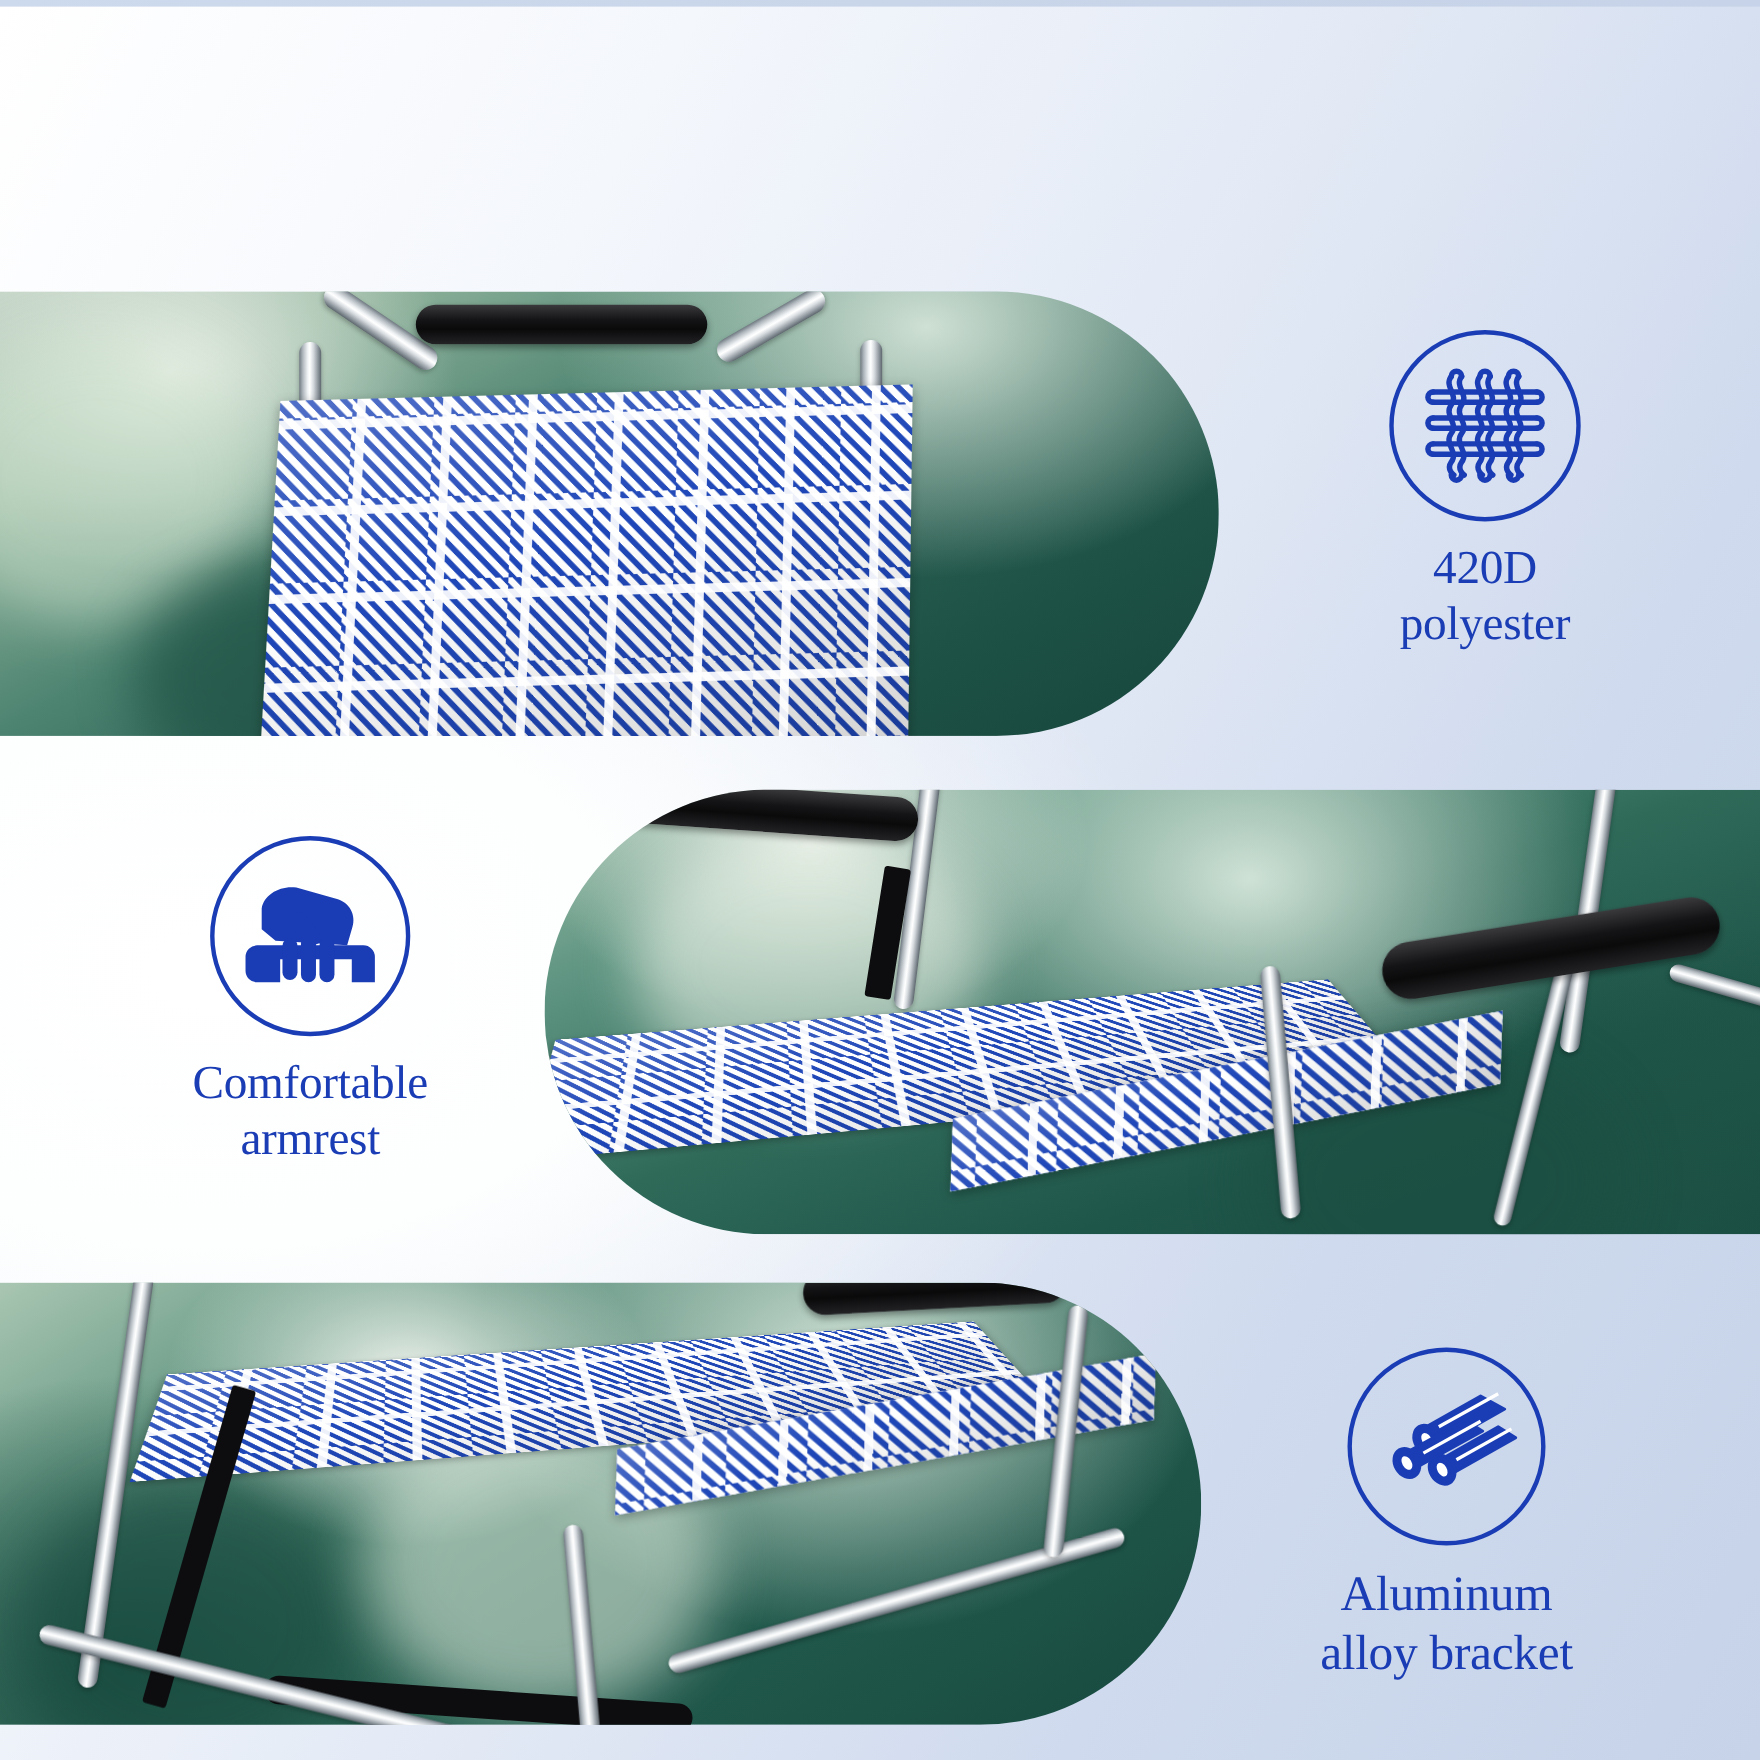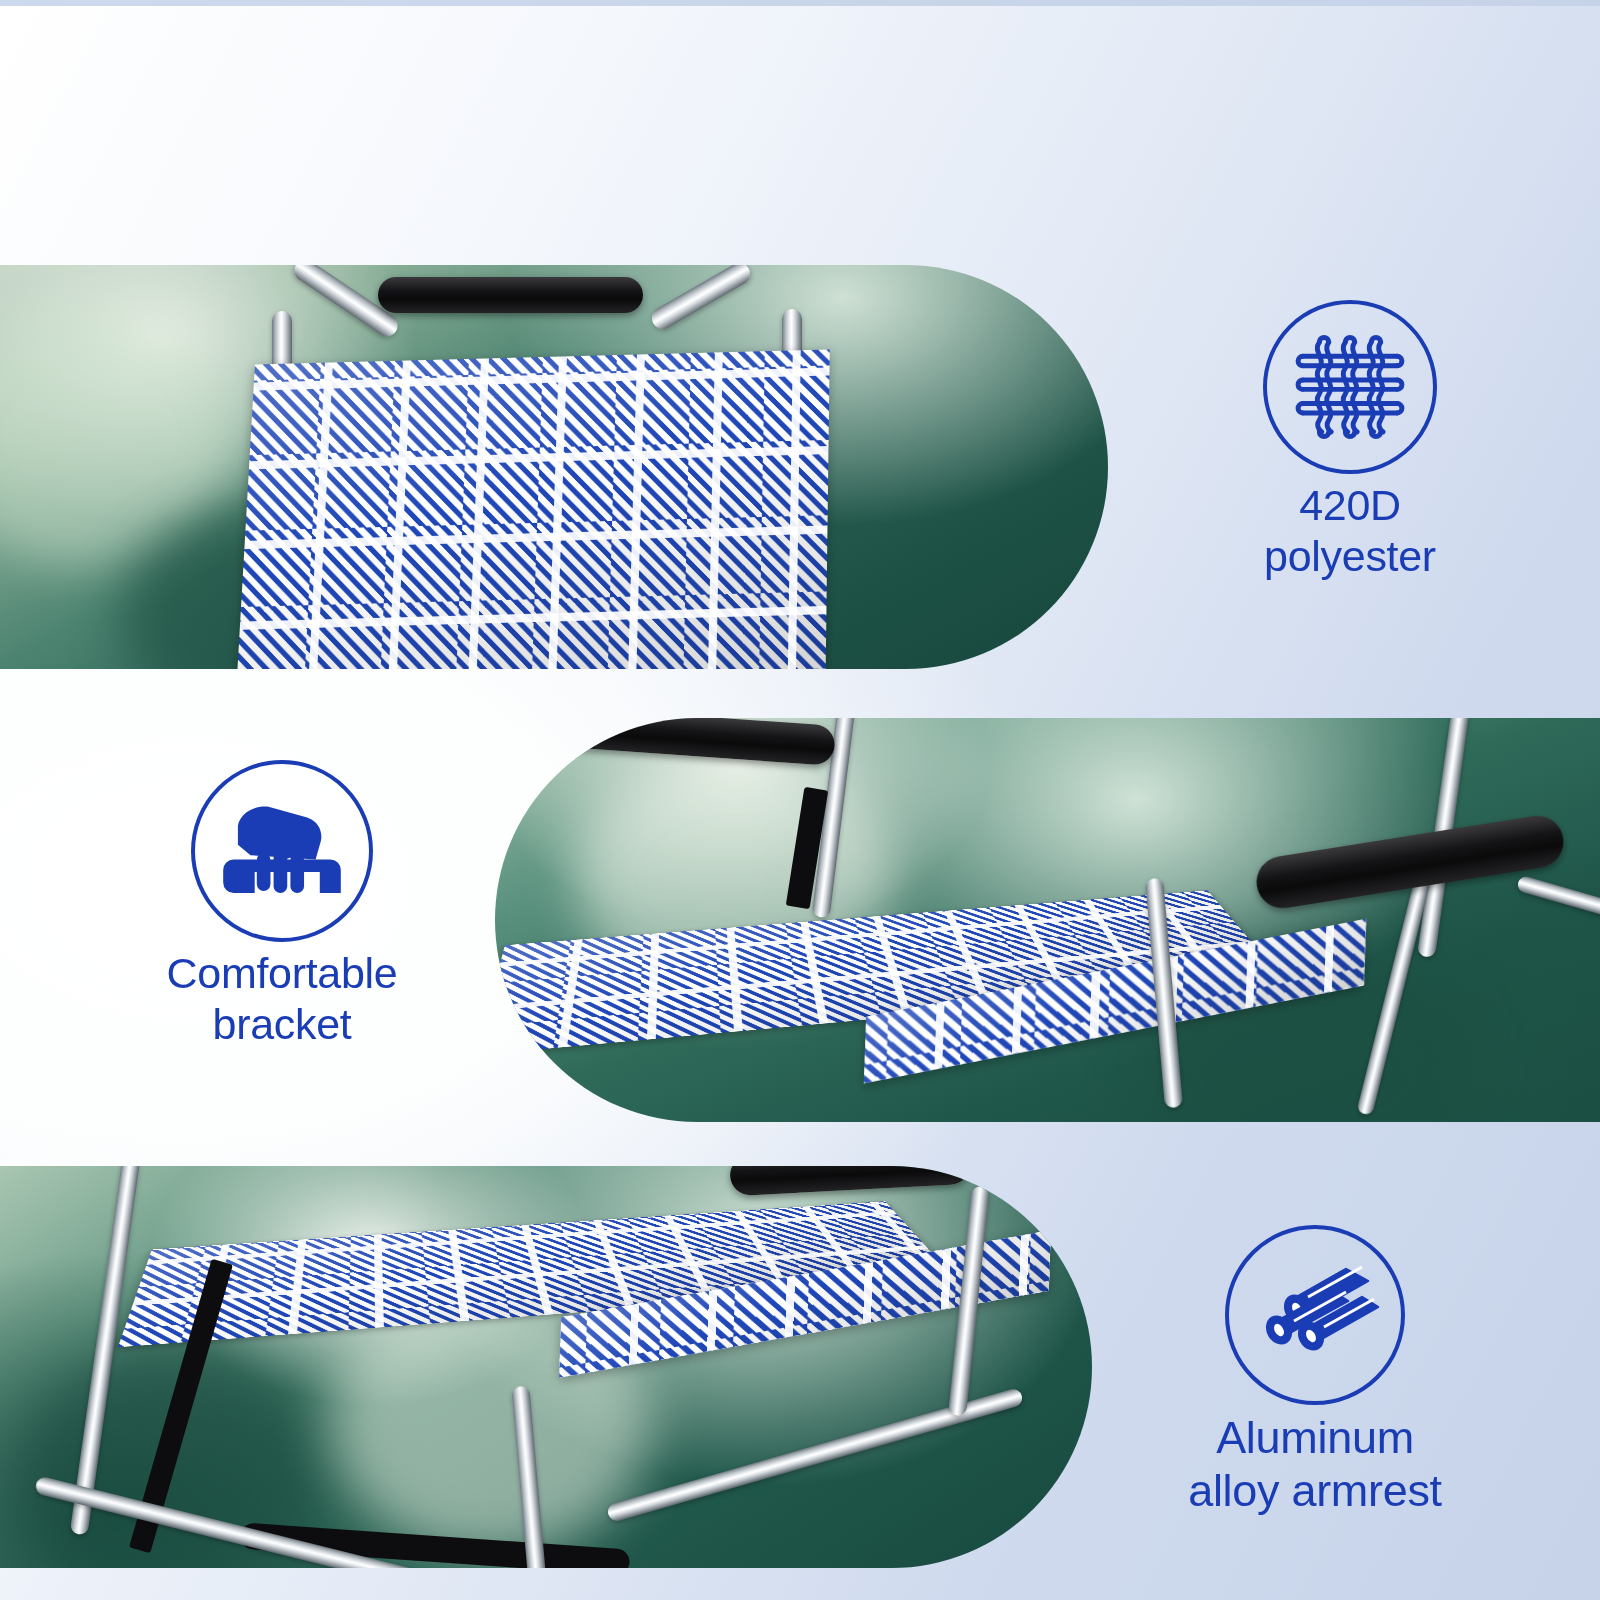--- a/index.html
+++ b/index.html
@@ -166,25 +166,25 @@
   .icon-circle{
     width:174px;height:174px;border-radius:50%;
     border:4px solid #1a3db5;margin:0 auto;
     display:flex;align-items:center;justify-content:center;
     box-sizing:border-box;
   }
   .f2 .icon-circle{width:182px;height:182px;}
   .f3 .icon-circle{width:180px;height:180px;}
 
   .feature-label{
-    margin-top:6px;
+    margin-top:18px;
     color:#1a3db5;
     font-size:43px;line-height:1.18;font-weight:400;
     letter-spacing:-0.3px;
-    font-family:Liberation Sans, sans-serif;
+    font-family:Liberation Serif, serif;
     white-space:pre-line;
   }
   .f3 .feature-label{font-size:45px;}
 </style>
 </head>
 <body>
 
 <div class="page">
 
   <div class="top-strip"></div>
@@ -276,21 +276,21 @@
 
           <rect x="36" y="52" width="13" height="36" rx="6.5"></rect>
           <rect x="52" y="50" width="13" height="40" rx="6.5"></rect>
           <rect x="68" y="52" width="13" height="38" rx="6.5"></rect>
 
           <path d="M48 30 C42 34 42 44 48 48 L60 56 C66 60 72 54 68 48 L58 34 C55 29 51 28 48 30 Z"></path>
         </g>
       </svg>
     </div>
     <div class="feature-label">Comfortable
-bracket</div>
+armrest</div>
   </div>
 
   <div class="panel panel-3">
     <div class="photo-bg v3"></div>
     <div class="blurblob" style="left:20px;top:180px;width:300px;height:260px;background:#1b4d41;opacity:.6;"></div>
     <div class="blurblob" style="left:330px;top:120px;width:320px;height:270px;background:#e3efe1;opacity:.55;"></div>
 
     <div class="fabric p3-seat">
       <div class="shade"></div>
     </div>
@@ -326,16 +326,16 @@
           <ellipse cx="29" cy="71" rx="11" ry="14" transform="rotate(-30 29 71)" fill="#1a3db5"></ellipse>
           <ellipse cx="29" cy="71" rx="5.5" ry="8" transform="rotate(-30 29 71)" fill="#ffffff"></ellipse>
 
           <path d="M58 38 L112 8" stroke="#ffffff" stroke-width="3" fill="none"></path>
           <path d="M44 62 L96 33" stroke="#ffffff" stroke-width="3" fill="none"></path>
           <path d="M74 68 L124 40" stroke="#ffffff" stroke-width="3" fill="none"></path>
         </g>
       </svg>
     </div>
     <div class="feature-label">Aluminum
-alloy armrest</div>
+alloy bracket</div>
   </div>
 
 </div>
 
 </body></html>

